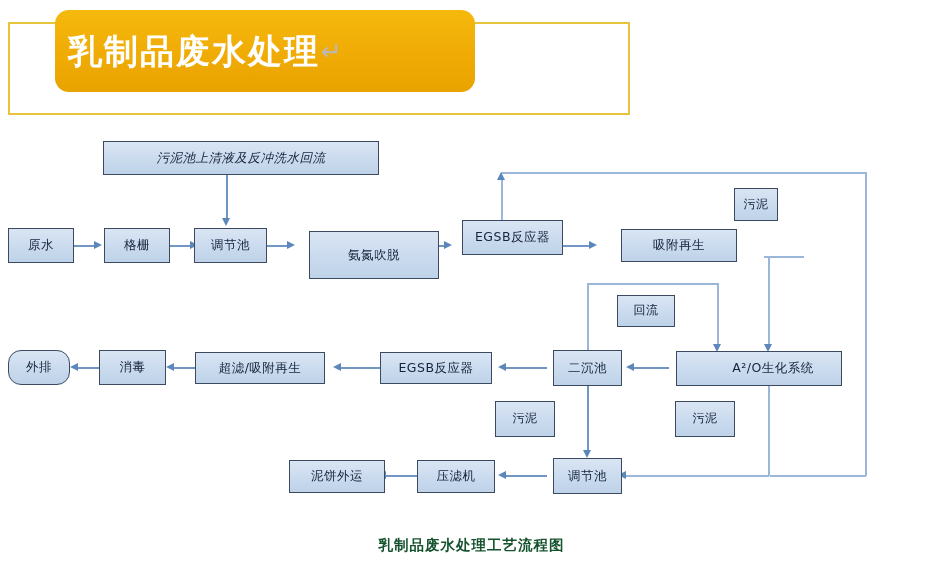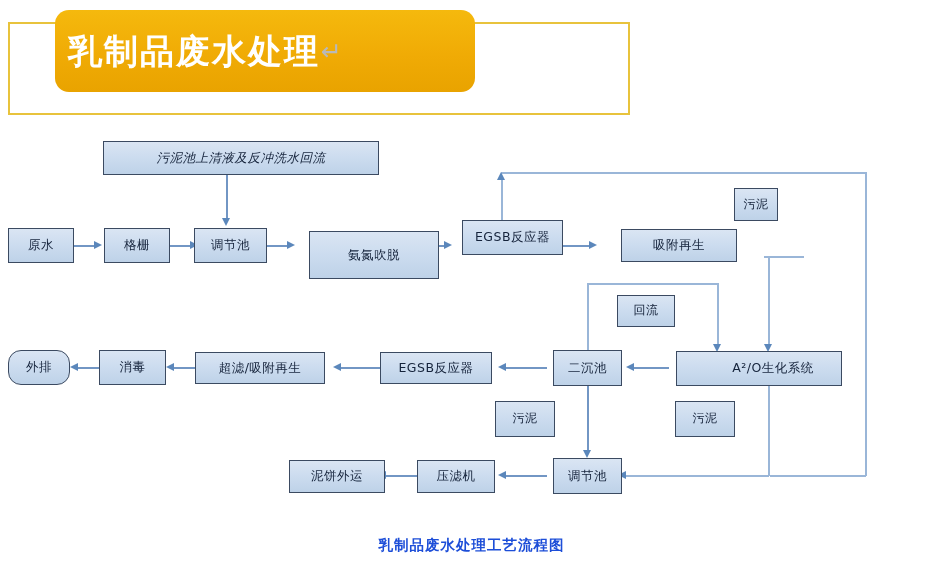--- a/index.html
+++ b/index.html
@@ -44,21 +44,21 @@
   .ln.v{width:1.6px;}
   .ln.thin{background:#9ab6d8;}
   .arw{position:absolute;width:0;height:0;}
   .arw.r{border-top:4.5px solid transparent;border-bottom:4.5px solid transparent;border-left:8px solid #5b87bb;}
   .arw.l{border-top:4.5px solid transparent;border-bottom:4.5px solid transparent;border-right:8px solid #5b87bb;}
   .arw.d{border-left:4.5px solid transparent;border-right:4.5px solid transparent;border-top:8px solid #5b87bb;}
   .arw.u{border-left:4.5px solid transparent;border-right:4.5px solid transparent;border-bottom:8px solid #5b87bb;}
 
   .caption{
     position:absolute;left:0;top:536px;width:943px;text-align:center;
-    font-size:14.5px;font-weight:700;color:#1d4ed8;letter-spacing:1px;
+    font-size:14.5px;font-weight:700;color:#14532d;letter-spacing:1px;
     font-family:"DejaVu Sans","Liberation Sans",sans-serif;
   }
 </style>
 </head>
 <body>
 
 <div id="canvas">
 
   <div class="hdr-outline"></div>
   <div class="hdr-banner">

